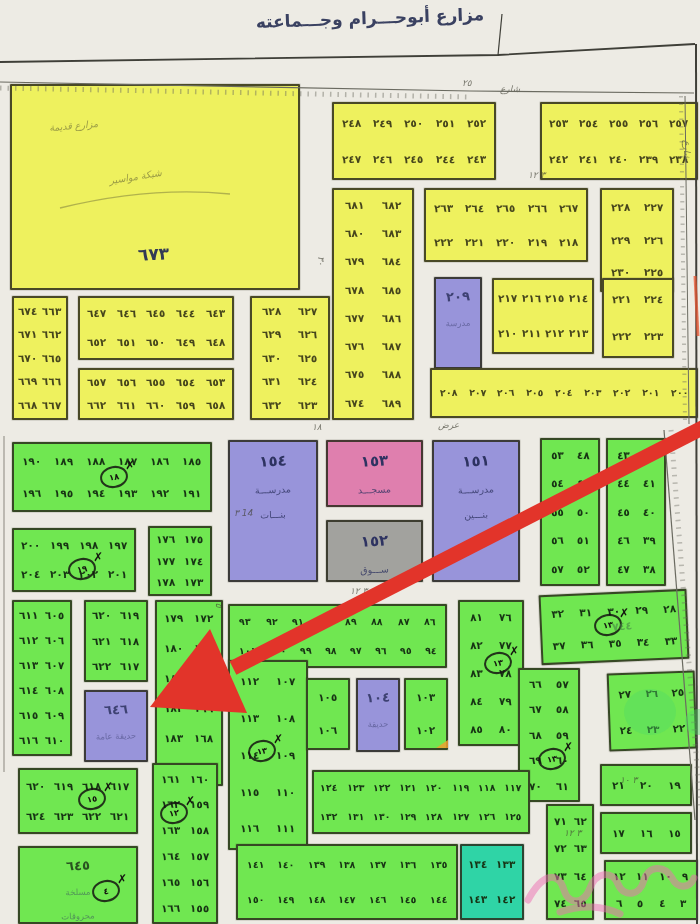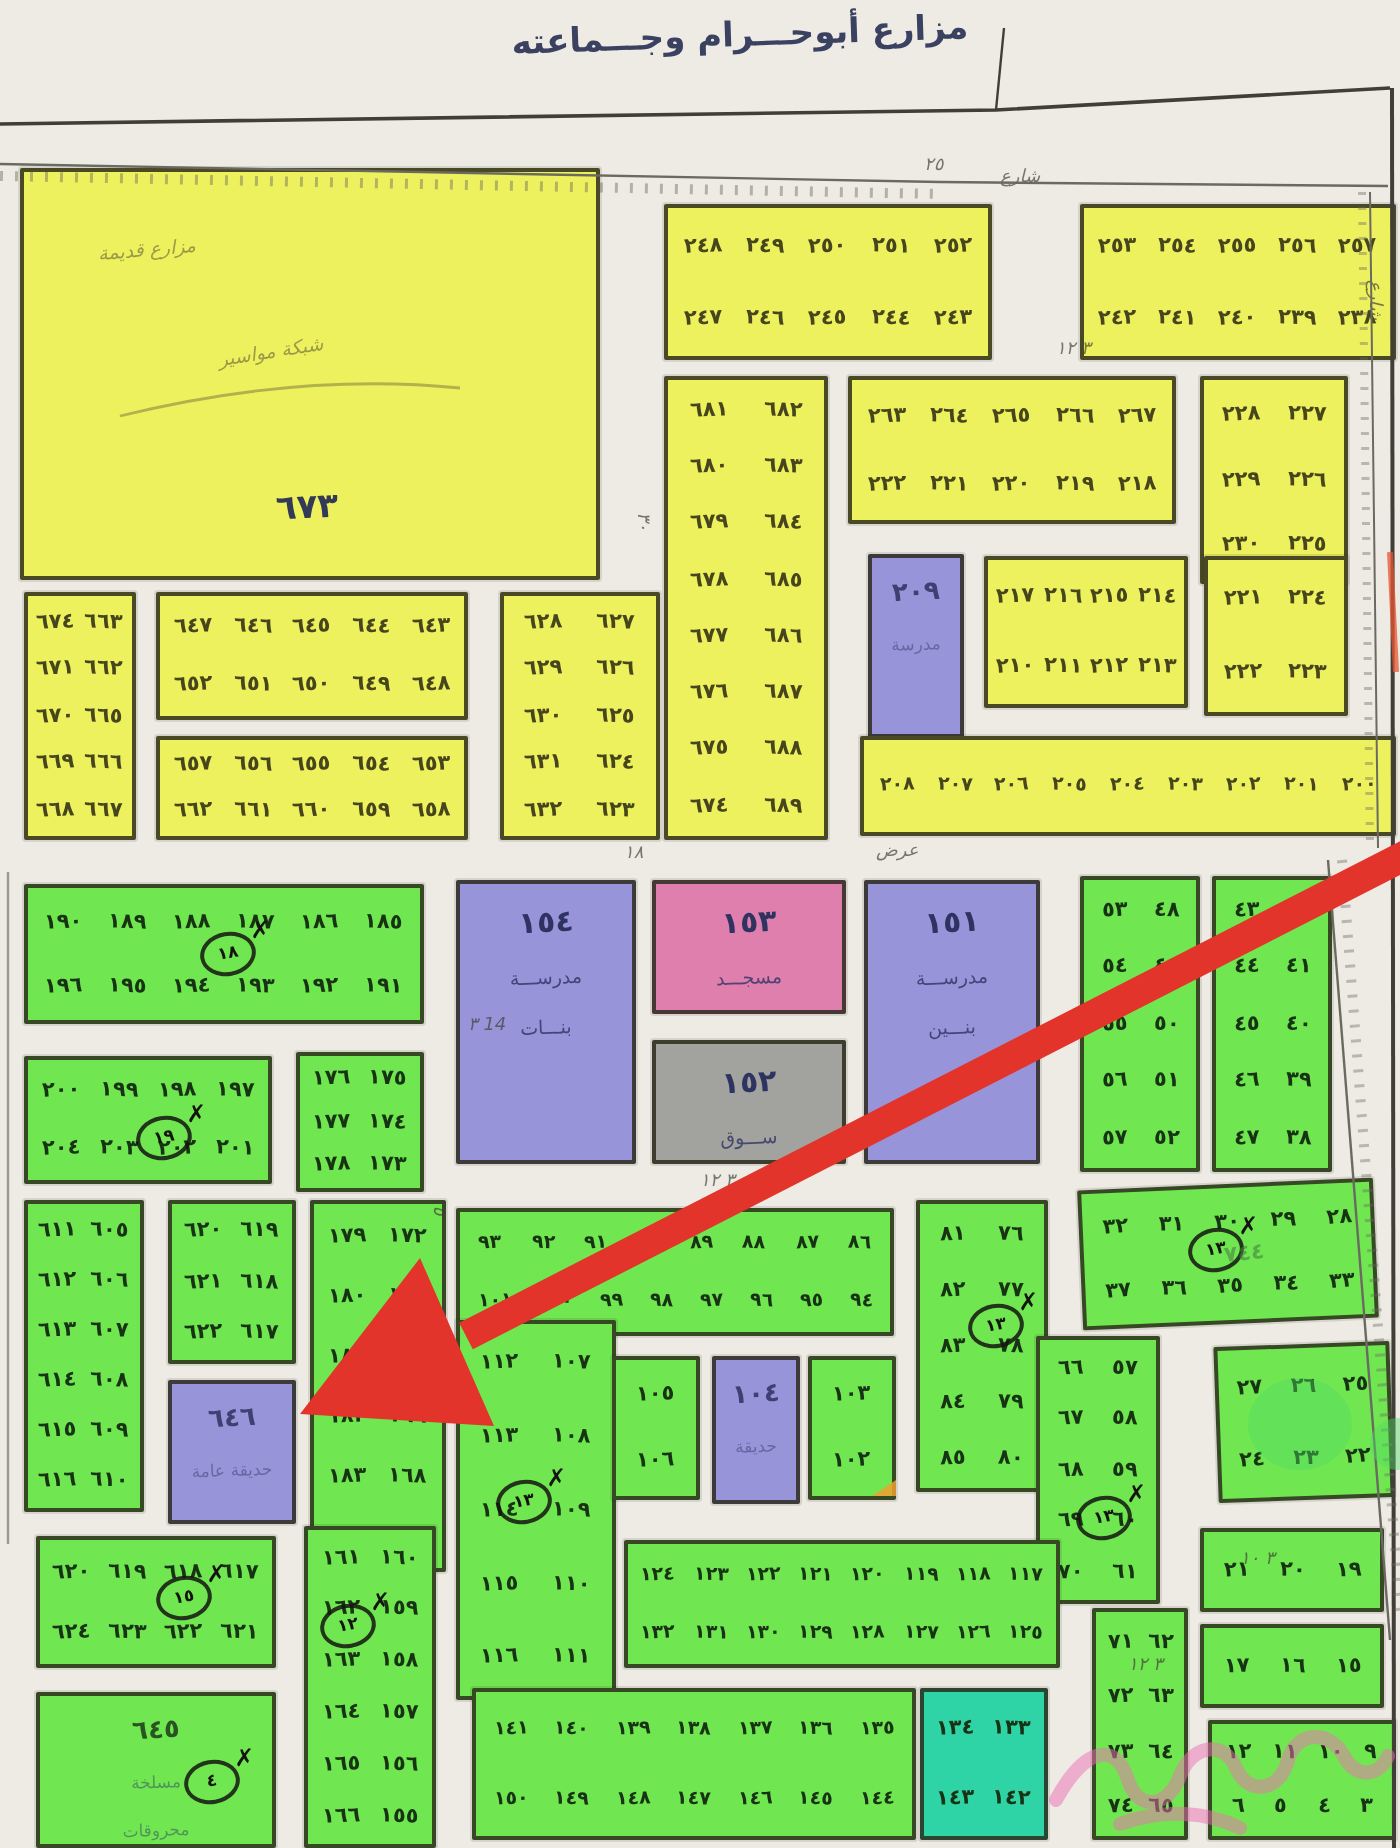--- a/index.html
+++ b/index.html
@@ -723,21 +723,21 @@
       <div class="marker" style="left: 248px; top: 740px;">١٣<span class="x">✗</span></div>
       <div class="marker" style="left: 538px; top: 748px;">١٣<span class="x">✗</span></div>
       <div class="marker" style="left: 160px; top: 802px;">١٢<span class="x">✗</span></div>
       <div class="marker" style="left: 78px; top: 788px;">١٥<span class="x">✗</span></div>
       <div class="marker" style="left: 92px; top: 880px;">٤<span class="x">✗</span></div>
       <div class="slabel" style="left: 462px; top: 78px;">٢٥</div>
       <div class="slabel" style="left: 500px; top: 84px;">شارع</div>
       <div class="slabel" style="left: 528px; top: 170px;">٣ ١٢</div>
       <div class="slabel v" style="left: 316px; top: 256px;">٣٠</div>
       <div class="slabel" style="left: 312px; top: 422px;">١٨</div>
-      <div class="slabel" style="left: 438px; top: 420px; font-family: Liberation Serif, serif;">عرض</div>
+      <div class="slabel" style="left: 438px; top: 420px;">عرض</div>
       <div class="slabel" style="left: 234px; top: 508px;">٣ 14</div>
       <div class="slabel" style="left: 350px; top: 586px;">٣ ١٢</div>
       <div class="slabel v" style="left: 214px; top: 598px;">١٥</div>
       <div class="slabel" style="left: 620px; top: 775px; text-align: center;">٣ ١٠</div>
       <div class="slabel" style="left: 564px; top: 828px;">٣ ١٢</div>
       <div class="slabel v" style="left: 682px; top: 140px;">شارع</div>
       <div class="scribble-744" style="left: 612px; top: 620px;">٧٤٤</div>
     </div>
 
   <svg id="overlay" width="700" height="924" viewBox="0 0 700 924" xmlns="http://www.w3.org/2000/svg">

